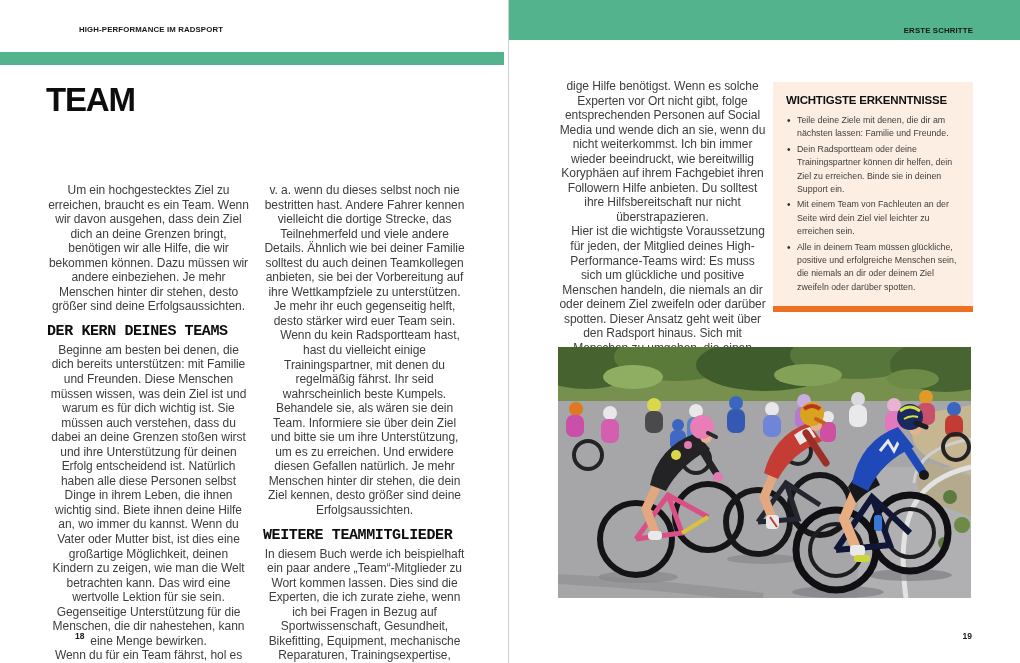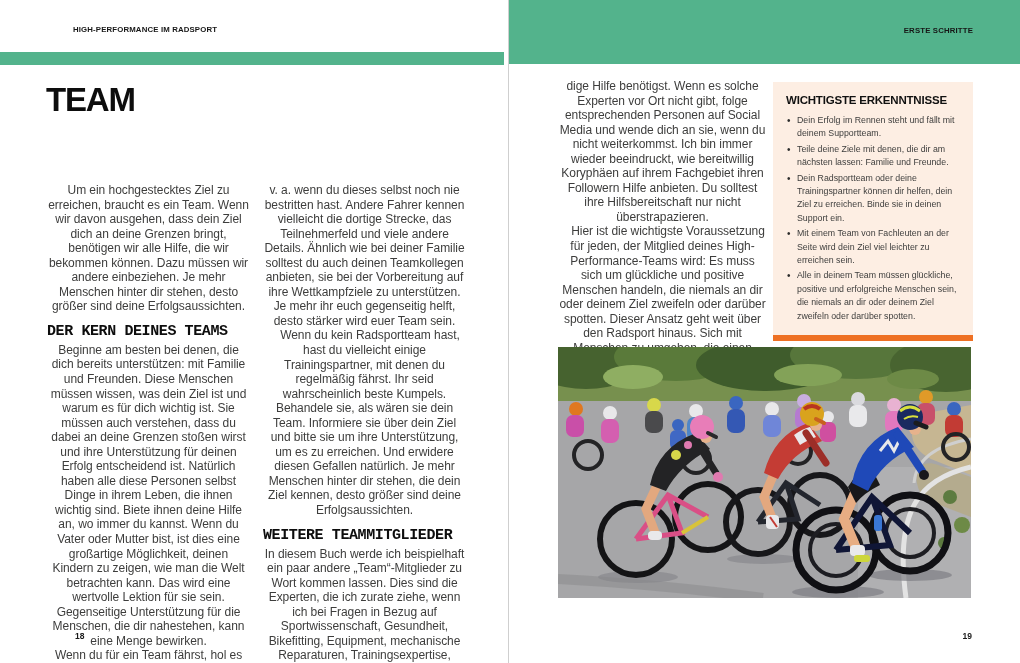--- a/index.html
+++ b/index.html
@@ -6,25 +6,25 @@
   html,body { width:1020px; height:663px; background:#ffffff; overflow:hidden;
               font-family:"Liberation Sans", sans-serif; }
   .spread { position:relative; width:1020px; height:663px; background:#fff;
             outline:1px solid #dcdcdc; }
 
   
   .page-left { position:absolute; left:0; top:0; width:508px; height:663px; background:#fff; }
   .page-right { position:absolute; left:508px; top:0; width:512px; height:663px; background:#fff;
                 border-left:1px solid #cfcfcf; }
 
-  .running-header-left { position:absolute; left:45px; top:25px; font-size:7.8px; font-weight:700;
+  .running-header-left { position:absolute; left:51px; top:25px; font-size:7.8px; font-weight:700;
                          letter-spacing:.15px; color:#161616;padding-left:28px; }
   .greenbar-left { position:absolute; left:0; top:52px; width:504px; height:13px; background:#53b38c; }
 
-  .greenblock-right { position:absolute; left:0; top:0; width:512px; height:64px; background:#53b38c; }
+  .greenblock-right { position:absolute; left:0; top:0; width:512px; height:40px; background:#53b38c; }
   .running-header-right { position:absolute; right:48px; top:26px; font-size:7.8px; font-weight:700;
                           letter-spacing:.15px; color:#161616; }
 
   .chapter-title { position:absolute; left:46px; top:82px; width:440px; color:#0d0d0d;
                    font-size:33px; line-height:36px; font-weight:700; letter-spacing:-1.2px; }
 
   .cols { position:absolute; left:47px; top:183px; width:419px; display:flex; gap:13px; }
   .col { width:203px; }
 
   p.body { font-size:12px; line-height:14.55px; letter-spacing:-.05px; color:#3d3d3c;
@@ -94,21 +94,20 @@
 
     <div class="rcol">
       <p class="body">dige Hilfe benötigst. Wenn es solche Experten vor Ort nicht gibt, folge entsprechenden Personen auf Social Media und wende dich an sie, wenn du nicht weiterkommst. Ich bin immer wieder beeindruckt, wie bereitwillig Koryphäen auf ihrem Fachgebiet ihren Followern Hilfe anbieten. Du solltest ihre Hilfsbereitschaft nur nicht überstrapazieren.</p>
       <p class="body indent">Hier ist die wichtigste Voraussetzung für jeden, der Mitglied deines High-Performance-Teams wird: Es muss sich um glückliche und positive Menschen handeln, die niemals an dir oder deinem Ziel zweifeln oder darüber spotten. Dieser Ansatz geht weit über den Radsport hinaus. Sich mit Menschen zu umgeben, die einen aufrichtig unterstützen, ist ein wichtiger Schlüssel zum Erfolg in jedem Bereich des Lebens. Meide Menschen, die diese grundlegenden Eigenschaften nicht besitzen. Sie würden dich nur runterziehen.</p>
     </div>
 
     <div class="keybox">
       <div class="keybox-inner">
         <h3>WICHTIGSTE ERKENNTNISSE</h3>
         <ul>
-          <li>Dein Erfolg im Rennen steht und fällt mit deinem Supportteam.</li>
           <li>Teile deine Ziele mit denen, die dir am nächsten lassen: Familie und Freunde.</li>
           <li>Dein Radsportteam oder deine Trainingspartner können dir helfen, dein Ziel zu erreichen. Binde sie in deinen Support ein.</li>
           <li>Mit einem Team von Fachleuten an der Seite wird dein Ziel viel leichter zu erreichen sein.</li>
           <li>Alle in deinem Team müssen glückliche, positive und erfolgreiche Menschen sein, die niemals an dir oder deinem Ziel zweifeln oder darüber spotten.</li>
         </ul>
       </div>
       <div class="orange-strip"></div>
     </div>
 
     <div class="photo" role="img" aria-label="Peloton von Radrennfahrerinnen in bunten Trikots in einer Kurve">

